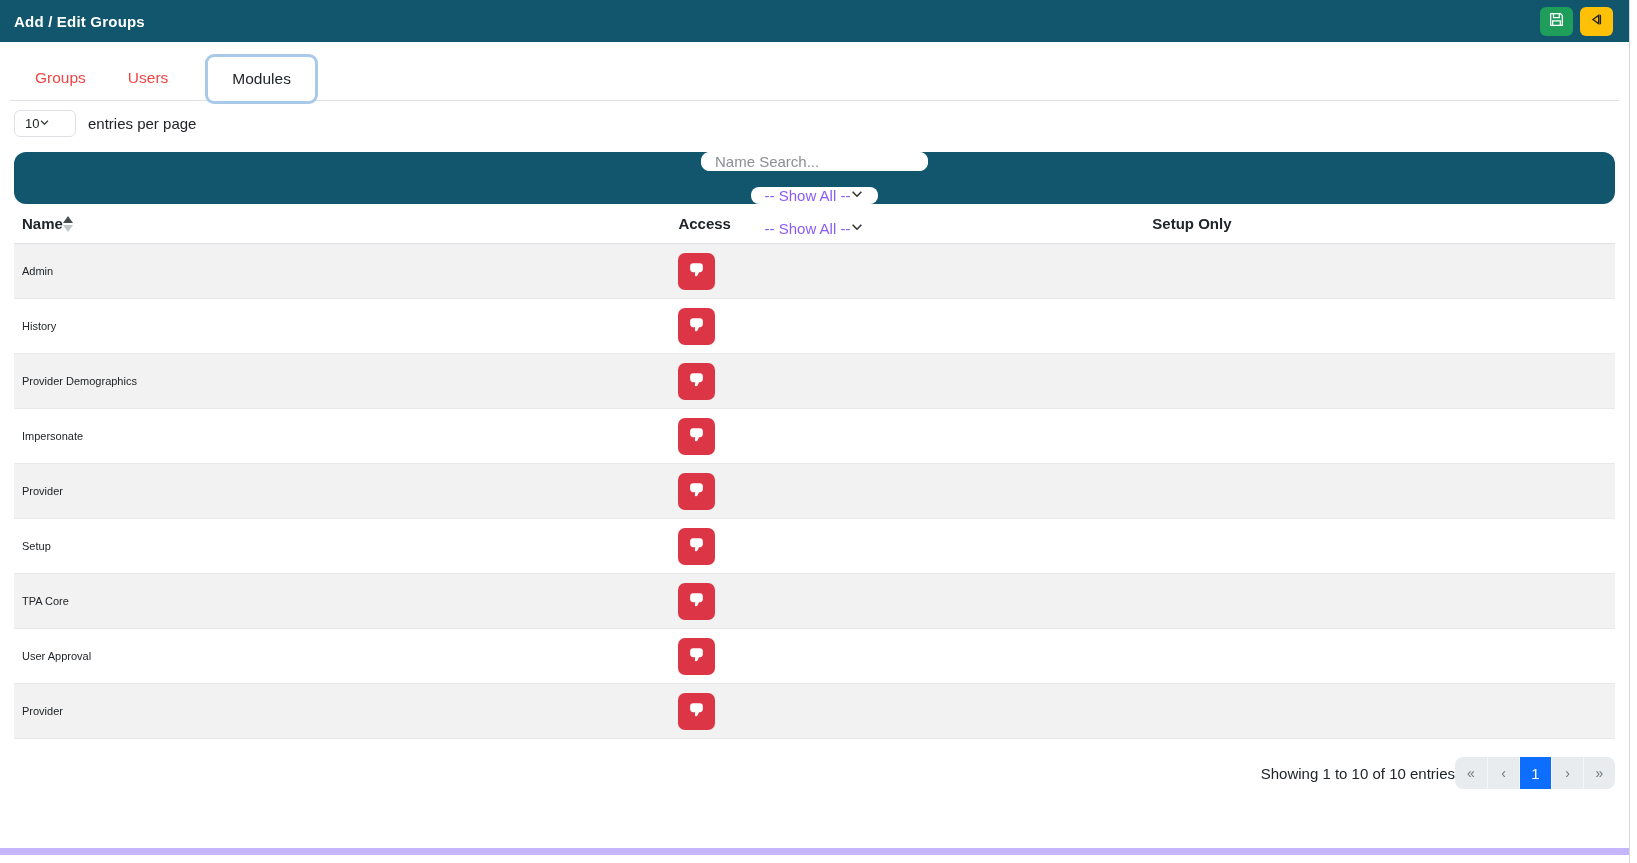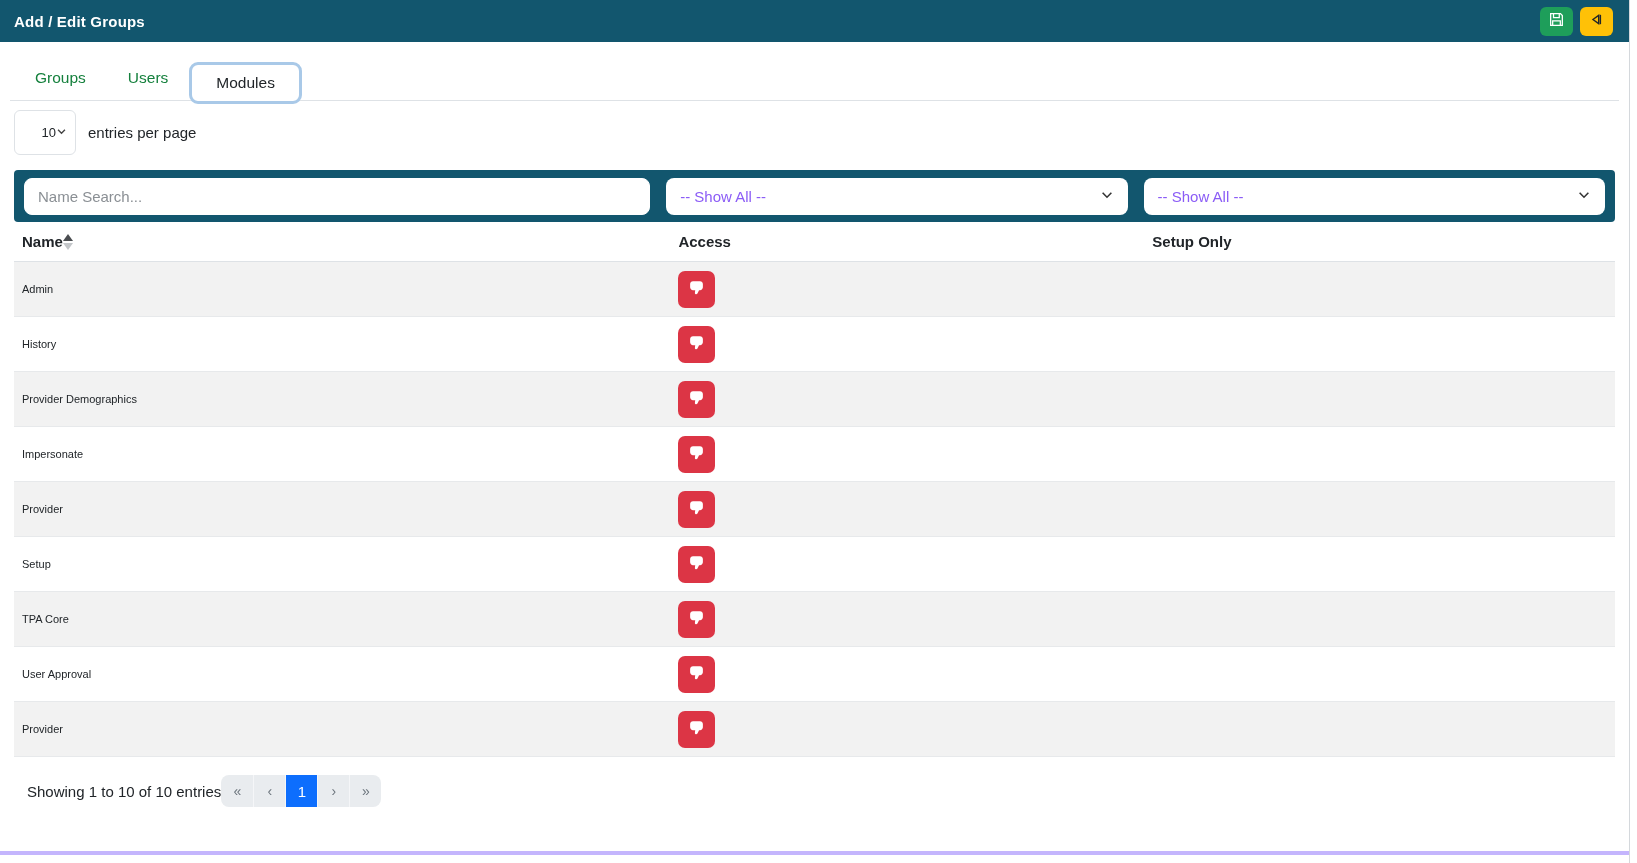--- a/index.html
+++ b/index.html
@@ -2,21 +2,21 @@
 <html><head>
 <meta charset="utf-8">
 <style>
   * { box-sizing: border-box; }
   html,body { margin:0; padding:0; }
   body {
     width:1637px; height:863px; overflow:hidden; background:#fff;
     font-family:"Liberation Sans", sans-serif; color:#212529;
   }
   .panel { width:1630px; height:863px; border-right:1px solid #d4d8dc; position:relative; }
-  .panel-inner { height:855px; border-bottom:4px solid #c4b5fd; overflow:hidden; }
+  .panel-inner { height:855px; border-bottom:7px solid #c4b5fd; overflow:hidden; }
 
   
   .appbar {
     height:42px; background:#12566E; display:flex; align-items:center;
     justify-content:space-between; padding:0 16px 0 14px;
   }
   .appbar-title { color:#fff; font-size:15px; font-weight:700; letter-spacing:.2px; }
   .appbar-actions { display:flex; gap:7px; }
   .icon-btn {
     width:33px; height:29px; border:none; border-radius:6px; display:flex;
@@ -25,42 +25,42 @@
   .btn-green { background:#1e9e5a; }
   .btn-yellow { background:#ffc107; }
 
   
   .content { padding:0 14px; }
 
   
   .tabs { position:relative; height:59px; display:flex; align-items:flex-end; }
   .tabs::after { content:''; position:absolute; left:-4px; right:-4px; bottom:0; height:1px; background:#dee2e6; }
   .tab-link {
-    color:#15803d; text-decoration:none; font-size:15.5px; padding:0 21px 14px; cursor:pointer;
+    color:#ef4444; text-decoration:none; font-size:15.5px; padding:0 21px 14px; cursor:pointer;
   }
   .tab-active {
-    position:relative; z-index:1; height:42px; transform:translateY(3px);
+    position:relative; z-index:1; height:50px; transform:translateY(3px);
     background:#fff; border:3px solid #a9c9e8; border-radius:9px;
-    display:flex; align-items:center; padding:0 24px; margin-left:0;
+    display:flex; align-items:center; padding:0 24px; margin-left:16px;
     font-size:15.5px; color:#212529; cursor:pointer;
   }
 
   
   .entries-row { margin-top:9px; display:flex; align-items:center; gap:12px; }
   .mini-select {
-    width:62px; height:45px; border:1px solid #dee2e6; border-radius:6px; background:#fff;
-    display:flex; align-items:center; justify-content:flex-end; padding:0 8px 0 10px;
+    width:62px; height:27px; border:1px solid #dee2e6; border-radius:6px; background:#fff;
+    display:flex; align-items:center; justify-content:flex-start; padding:0 8px 0 10px;
     font-size:13px; cursor:pointer;
   }
   .entries-label { font-size:15px; }
 
   
   .filterbar {
-    margin-top:15px; background:#12566E; border-radius:4px; height:52px;
-    display:flex; align-items:center; gap:16px; padding:0 10px;
+    margin-top:15px; background:#12566E; border-radius:12px; height:52px;
+    display:flex; align-items:center; gap:16px; padding:0 10px;flex-direction:column;
   }
   .search-input {
     flex:1.38; height:37px; border:1px solid #fff; border-radius:8px; padding:0 13px;
     font-size:15px; font-family:"Liberation Sans", sans-serif; color:#212529; outline:none;
   }
   .search-input::placeholder { color:#8a8f94; }
   .filter-select {
     flex:1; height:37px; background:#fff; border-radius:8px; display:flex; align-items:center;
     justify-content:space-between; padding:0 14px; font-size:15px; color:#8b5cf6; cursor:pointer;
   }
@@ -77,21 +77,21 @@
   .sort-up { width:0; height:0; border-left:5px solid transparent; border-right:5px solid transparent; border-bottom:7px solid #4a4d50; }
   .sort-down { width:0; height:0; border-left:5px solid transparent; border-right:5px solid transparent; border-top:7px solid #c3c6c9; }
   .grid td { height:55px; padding:0 8px; font-size:11px; border-bottom:1px solid #e7e9eb; }
   .grid tbody tr:nth-child(odd) { background:#f2f2f2; }
   .deny-btn {
     width:37px; height:37px; background:#dc3545; border:none; border-radius:7px;
     display:flex; align-items:center; justify-content:center; cursor:pointer; padding:0;
   }
 
   
-  .table-footer { margin-top:18px; display:flex; align-items:center; justify-content:flex-start;margin-left:13px; }
+  .table-footer { margin-top:18px; display:flex; align-items:center; justify-content:flex-end;margin-left:13px; }
   .summary { font-size:15px; }
   .pagination { display:flex; border-radius:8px; overflow:hidden; }
   .page-btn {
     min-width:32px; height:32px; background:#e9ecef; color:#6c757d; border:none;
     border-left:1px solid #f5f6f8; display:flex; align-items:center; justify-content:center;
     font-size:14px; font-family:"Liberation Sans", sans-serif; cursor:pointer; padding:0 10px;
   }
   .page-btn:first-child { border-left:none; }
   .page-btn.active { background:#0d6efd; color:#fff; font-size:15px; }
 </style>

